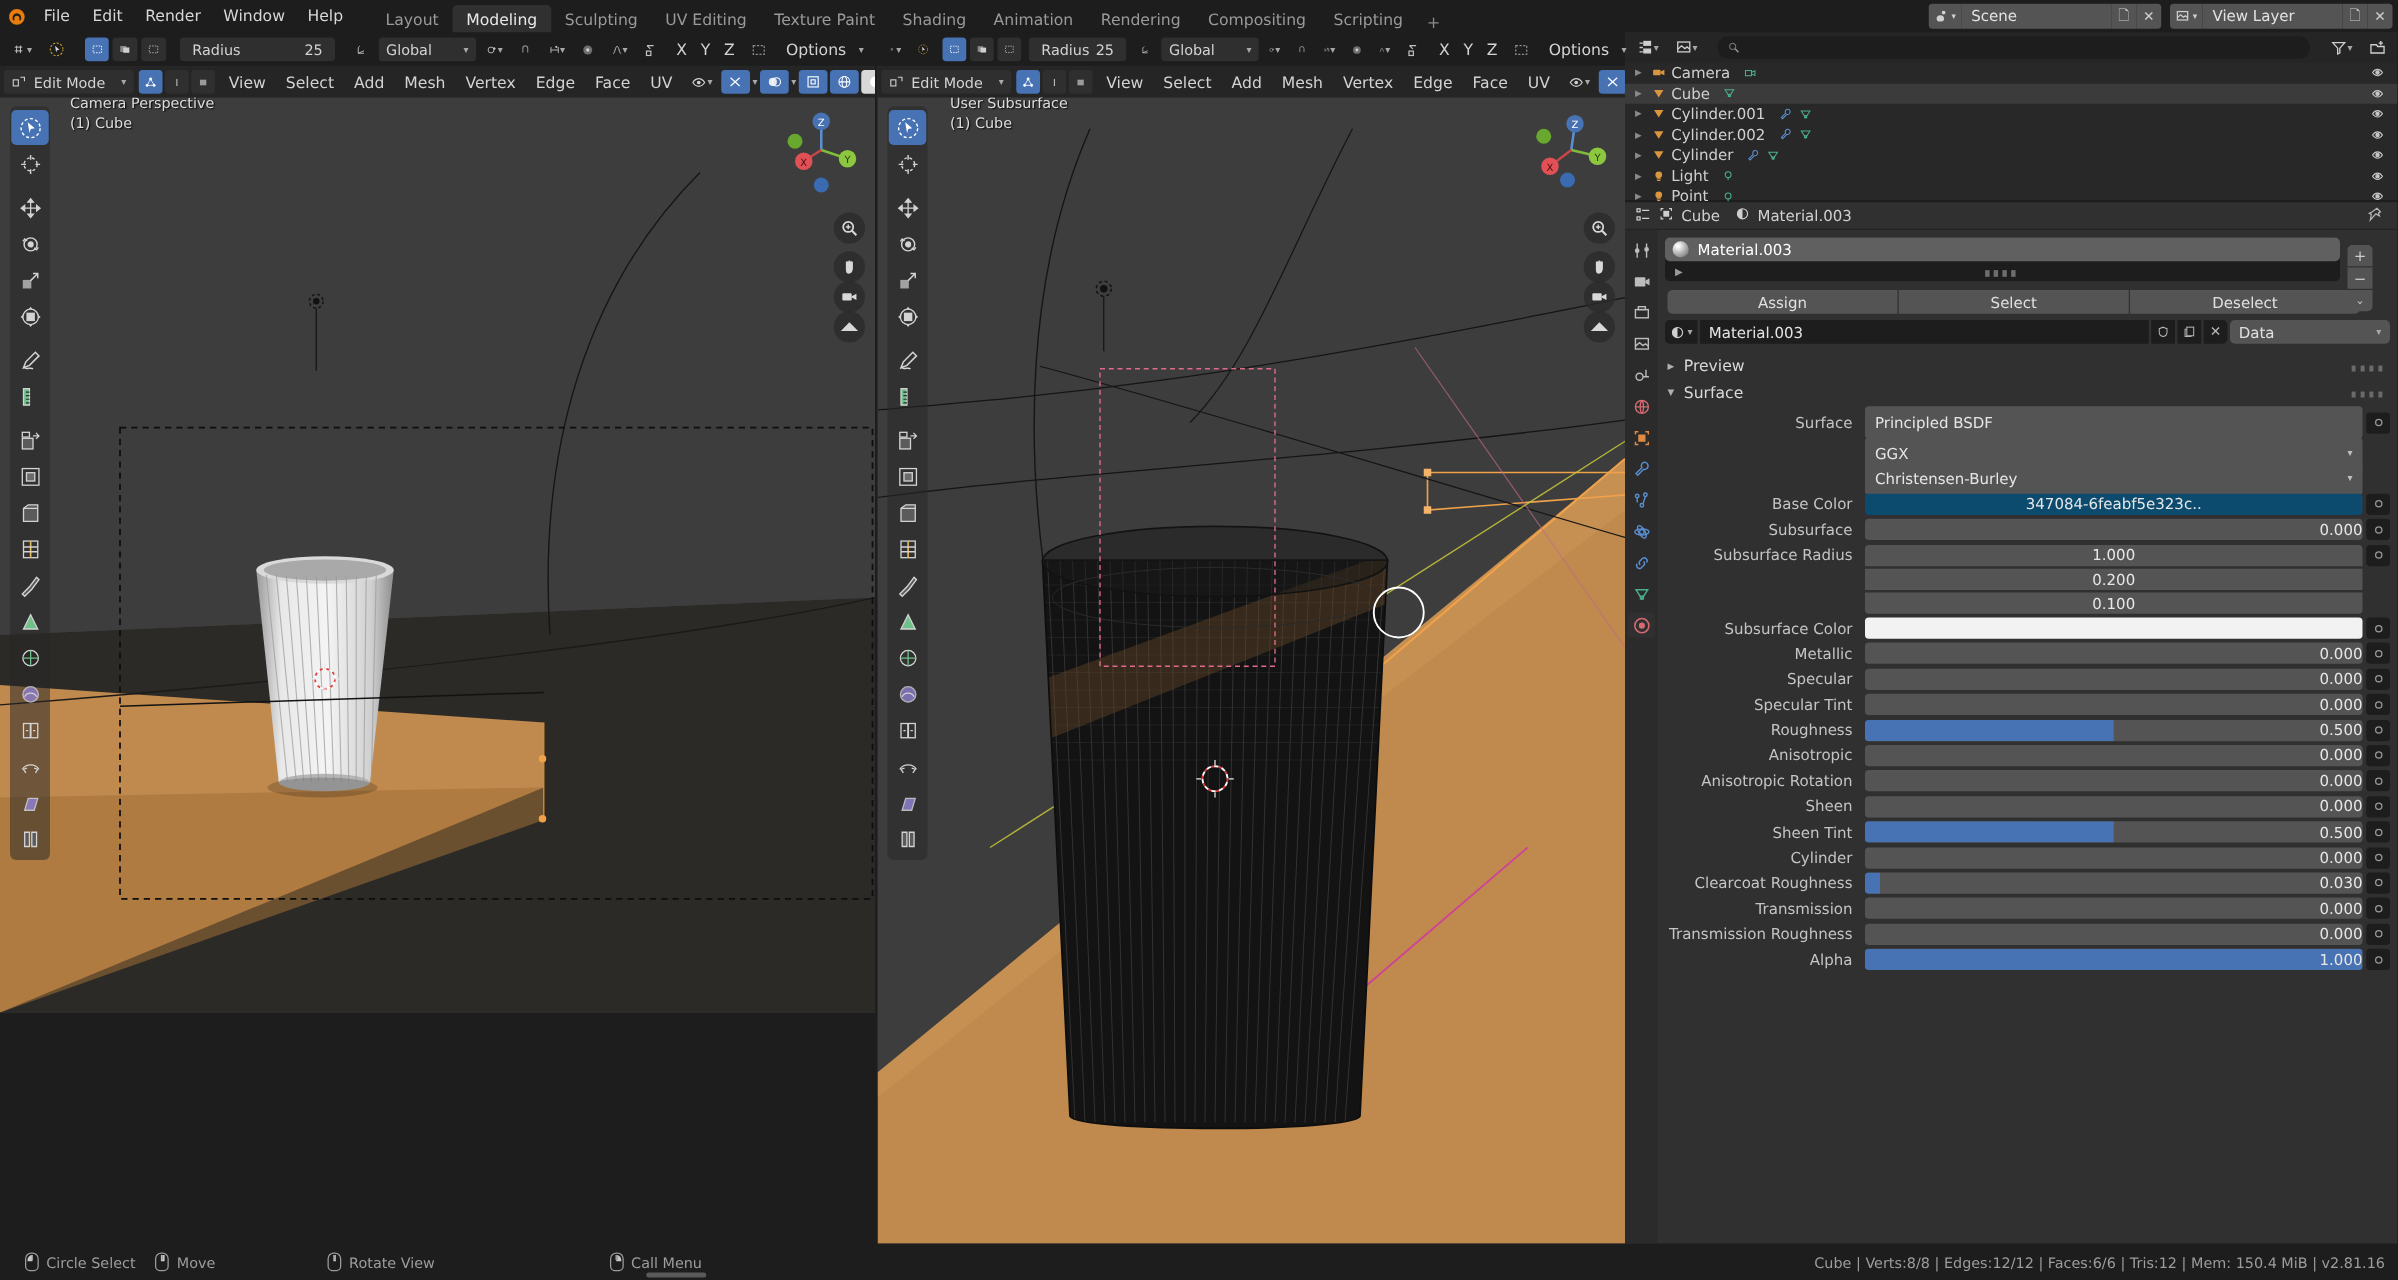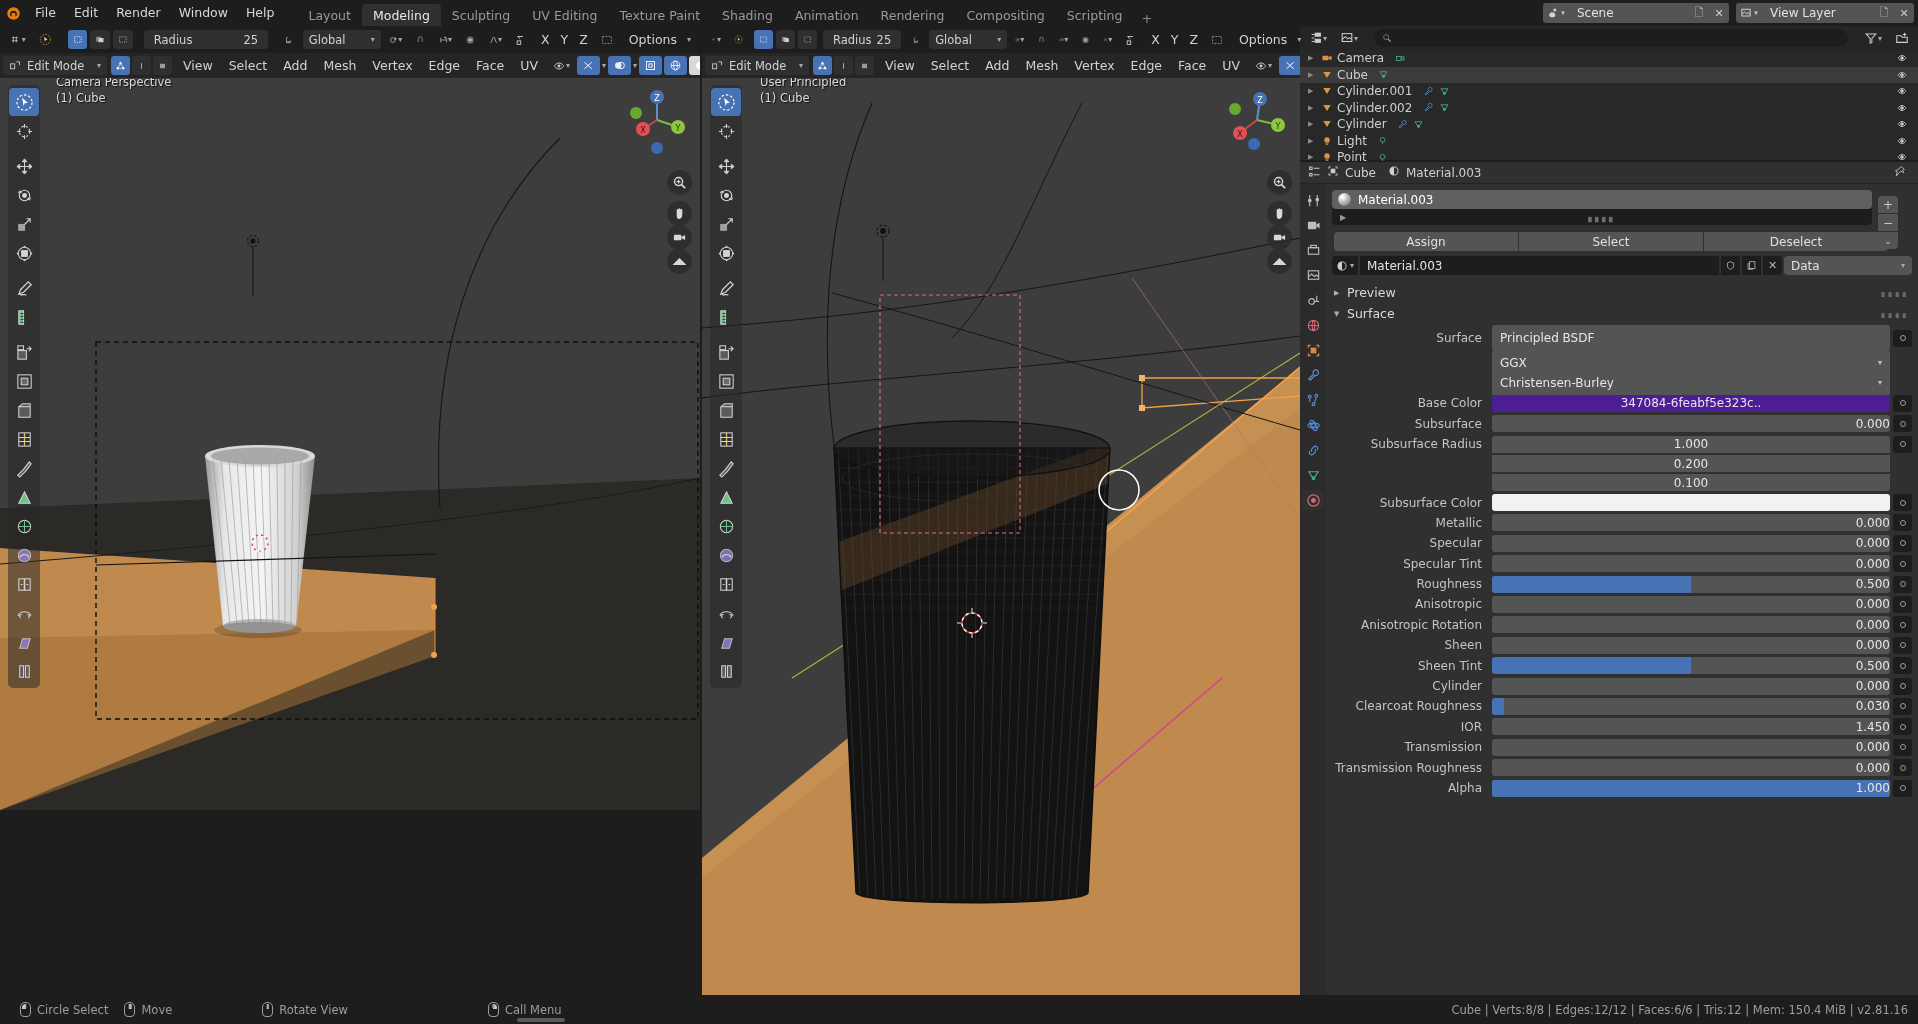--- a/index.html
+++ b/index.html
@@ -871,21 +871,21 @@
       </g>
 
       <g transform="translate(181,153)">
         <circle r="6" fill="none" stroke="#121212" stroke-width="1.2" stroke-dasharray="2.6 2.2"></circle>
         <circle r="3" fill="#111"></circle>
         <path d="M0 6v44" stroke="#151515" stroke-width="1"></path>
       </g>
     </svg>
   </div>
 
-  <div class="vp-overlay-text" style="top:22px;left:58px">User Principled</div>
+  <div class="vp-overlay-text" style="top:22px;left:58px">User Subsurface</div>
   <div class="vp-overlay-text" style="top:38px;left:58px">(1) Cube</div>
 
   <div class="toolbar" style="top:32px;">
     <div class="tool active">
       <svg viewBox="0 0 20 20">
           <circle cx="10" cy="10" r="8" fill="none" stroke="#ffffff" stroke-width="1.2" stroke-dasharray="2.6 2"></circle>
           <path d="M7.5 5l6 5.2-3.4.5-1 3.3z" fill="#fff"></path>
         </svg>
     </div>
     <div class="tool">
@@ -1469,21 +1469,21 @@
         <div class="plabel"></div>
         <div class="pfield dropdown">
           <span>Christensen-Burley</span>
           <span class="dv">▾</span>
         </div>
         <div class="psock blank"></div>
       </div>
 
       <div class="prow">
         <div class="plabel">Base Color</div>
-        <div class="pfield" style="background:#4c1d95">
+        <div class="pfield" style="background:#0c4a6e">
           <span>347084-6feabf5e323c..</span>
         </div>
         <div class="psock">
             <i></i>
           </div>
       </div>
 
       <div class="prow">
         <div class="plabel">Subsurface</div>
         <div class="pfield slider">
@@ -1622,29 +1622,20 @@
         <div class="plabel">Clearcoat Roughness</div>
         <div class="pfield slider">
           <div class="pfill" style="width:3%"></div>
           <span>0.030</span>
         </div>
         <div class="psock">
             <i></i>
           </div>
       </div>
 
-      <div class="prow">
-        <div class="plabel">IOR</div>
-        <div class="pfield slider">
-          <span>1.450</span>
-        </div>
-        <div class="psock">
-            <i></i>
-          </div>
-      </div>
 
       <div class="prow">
         <div class="plabel">Transmission</div>
         <div class="pfield slider">
           <span>0.000</span>
         </div>
         <div class="psock">
             <i></i>
           </div>
       </div>

